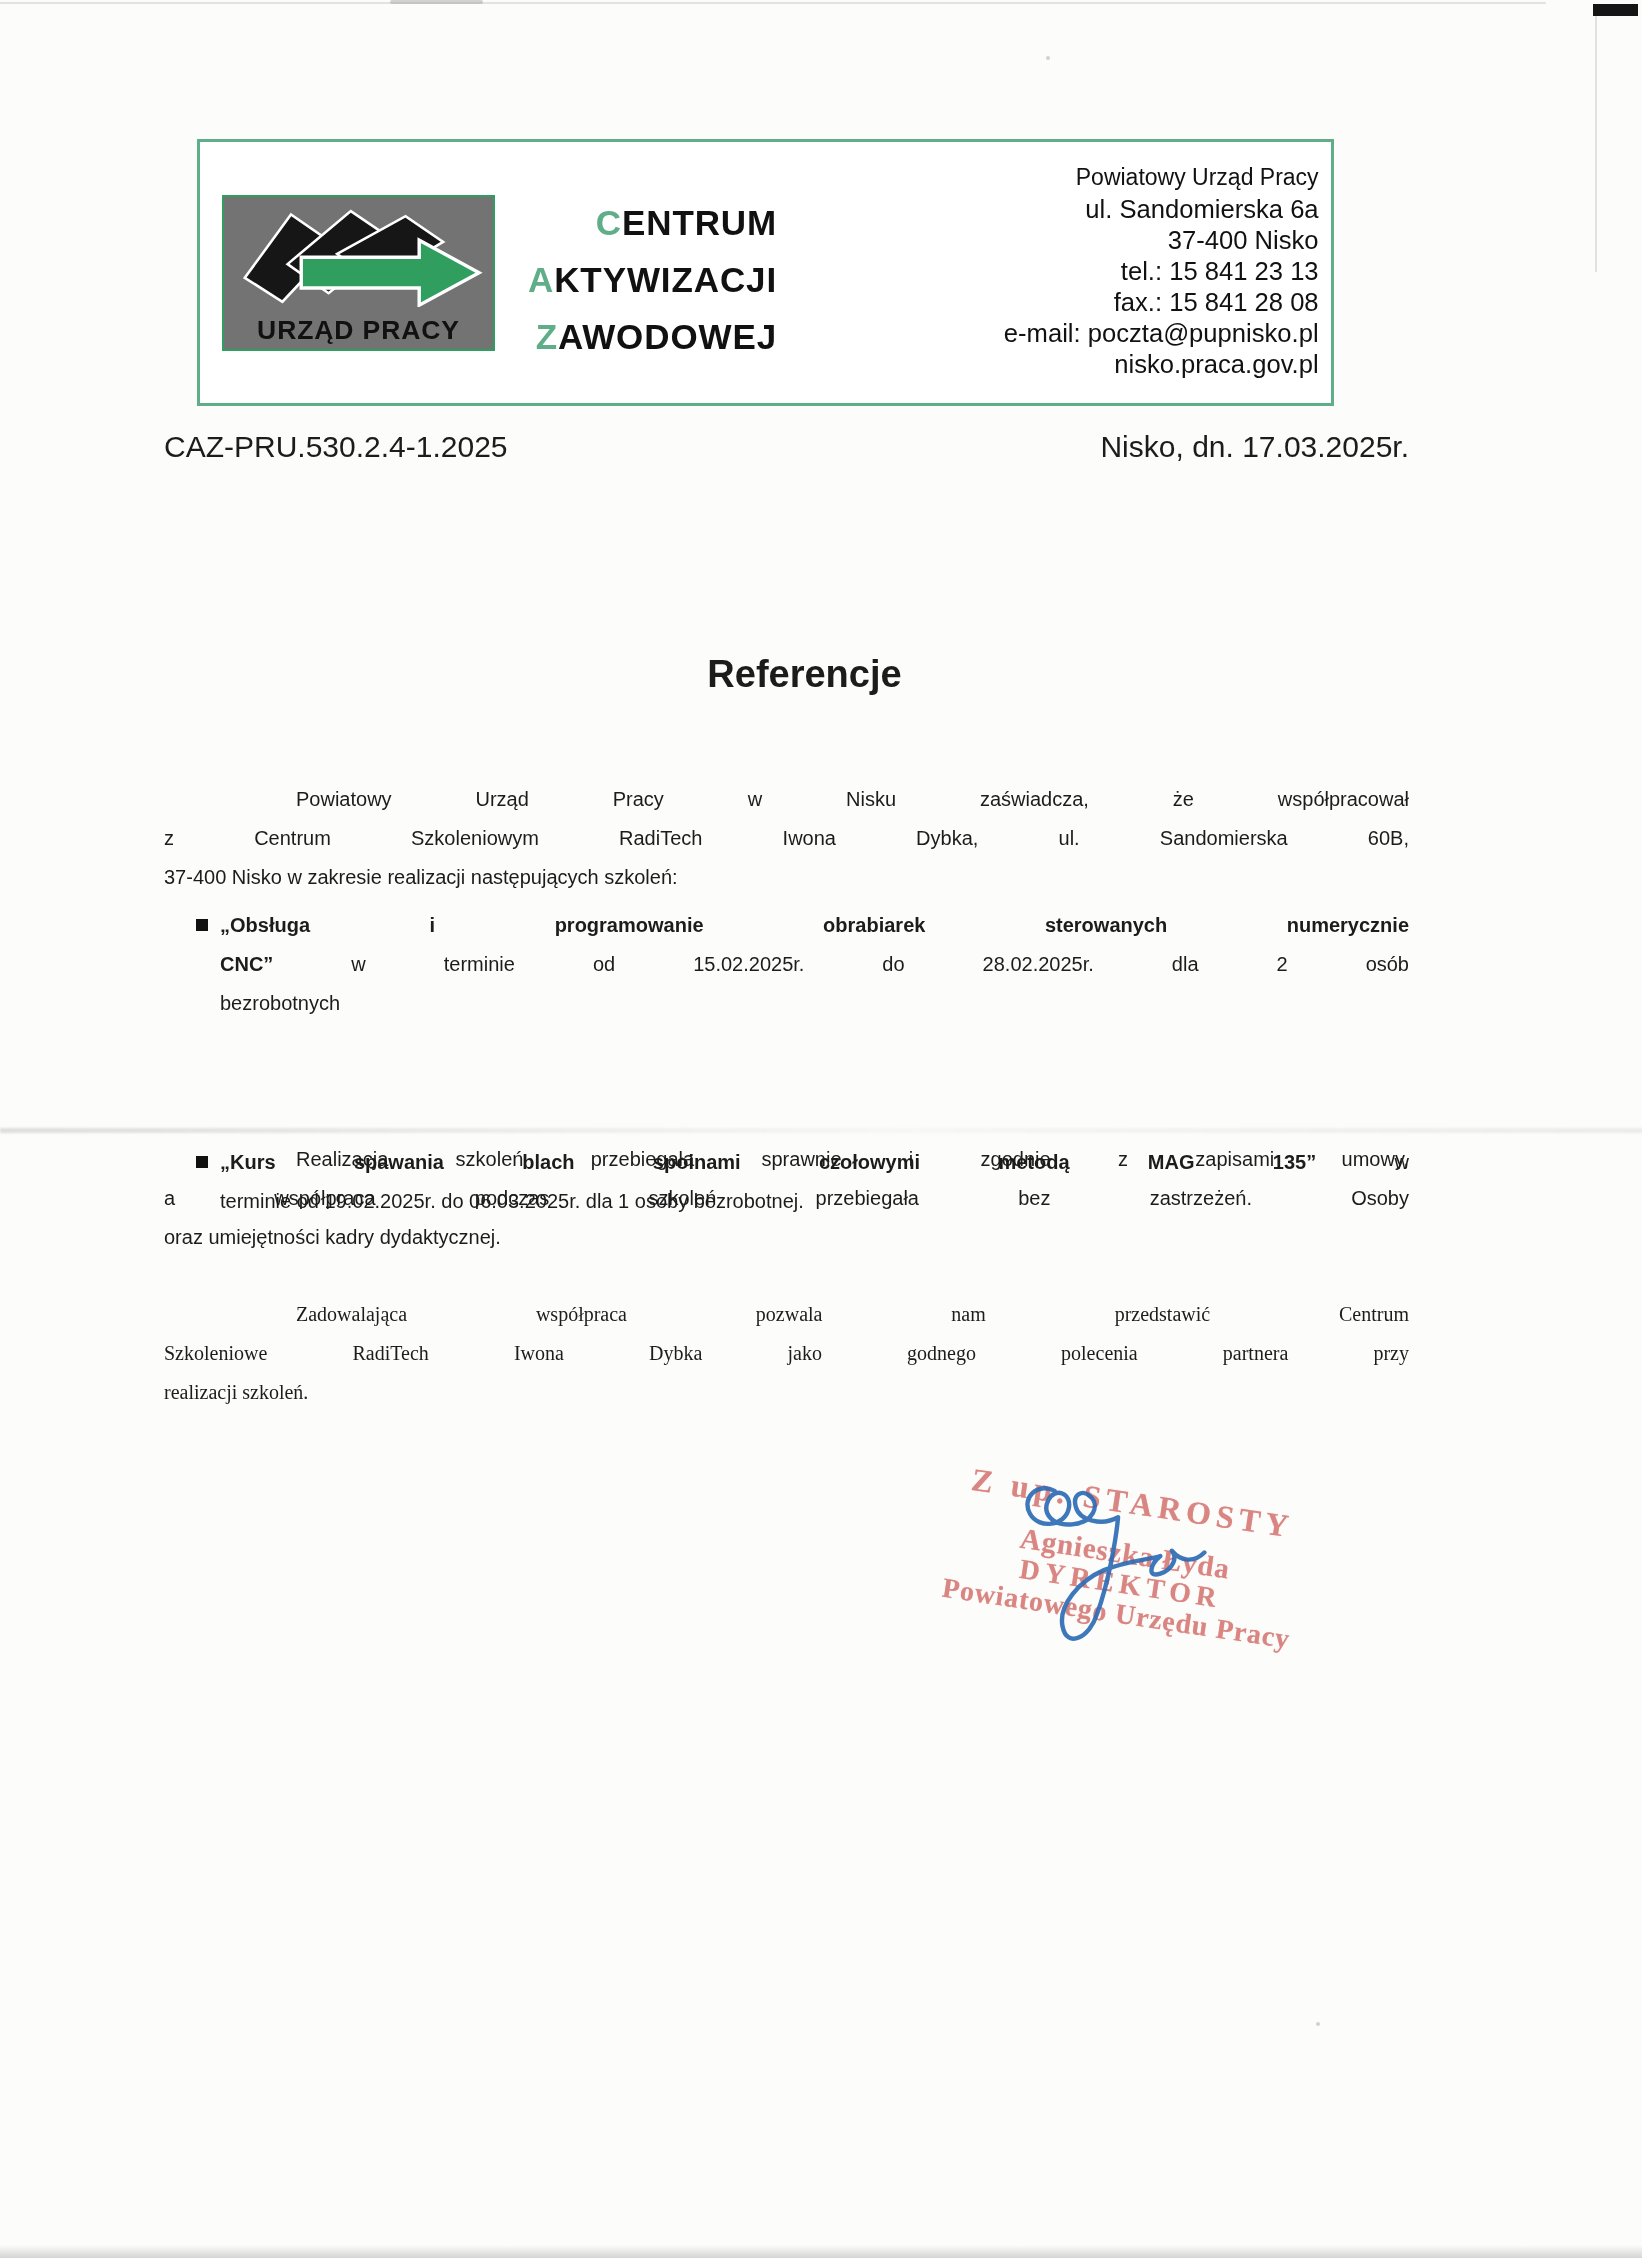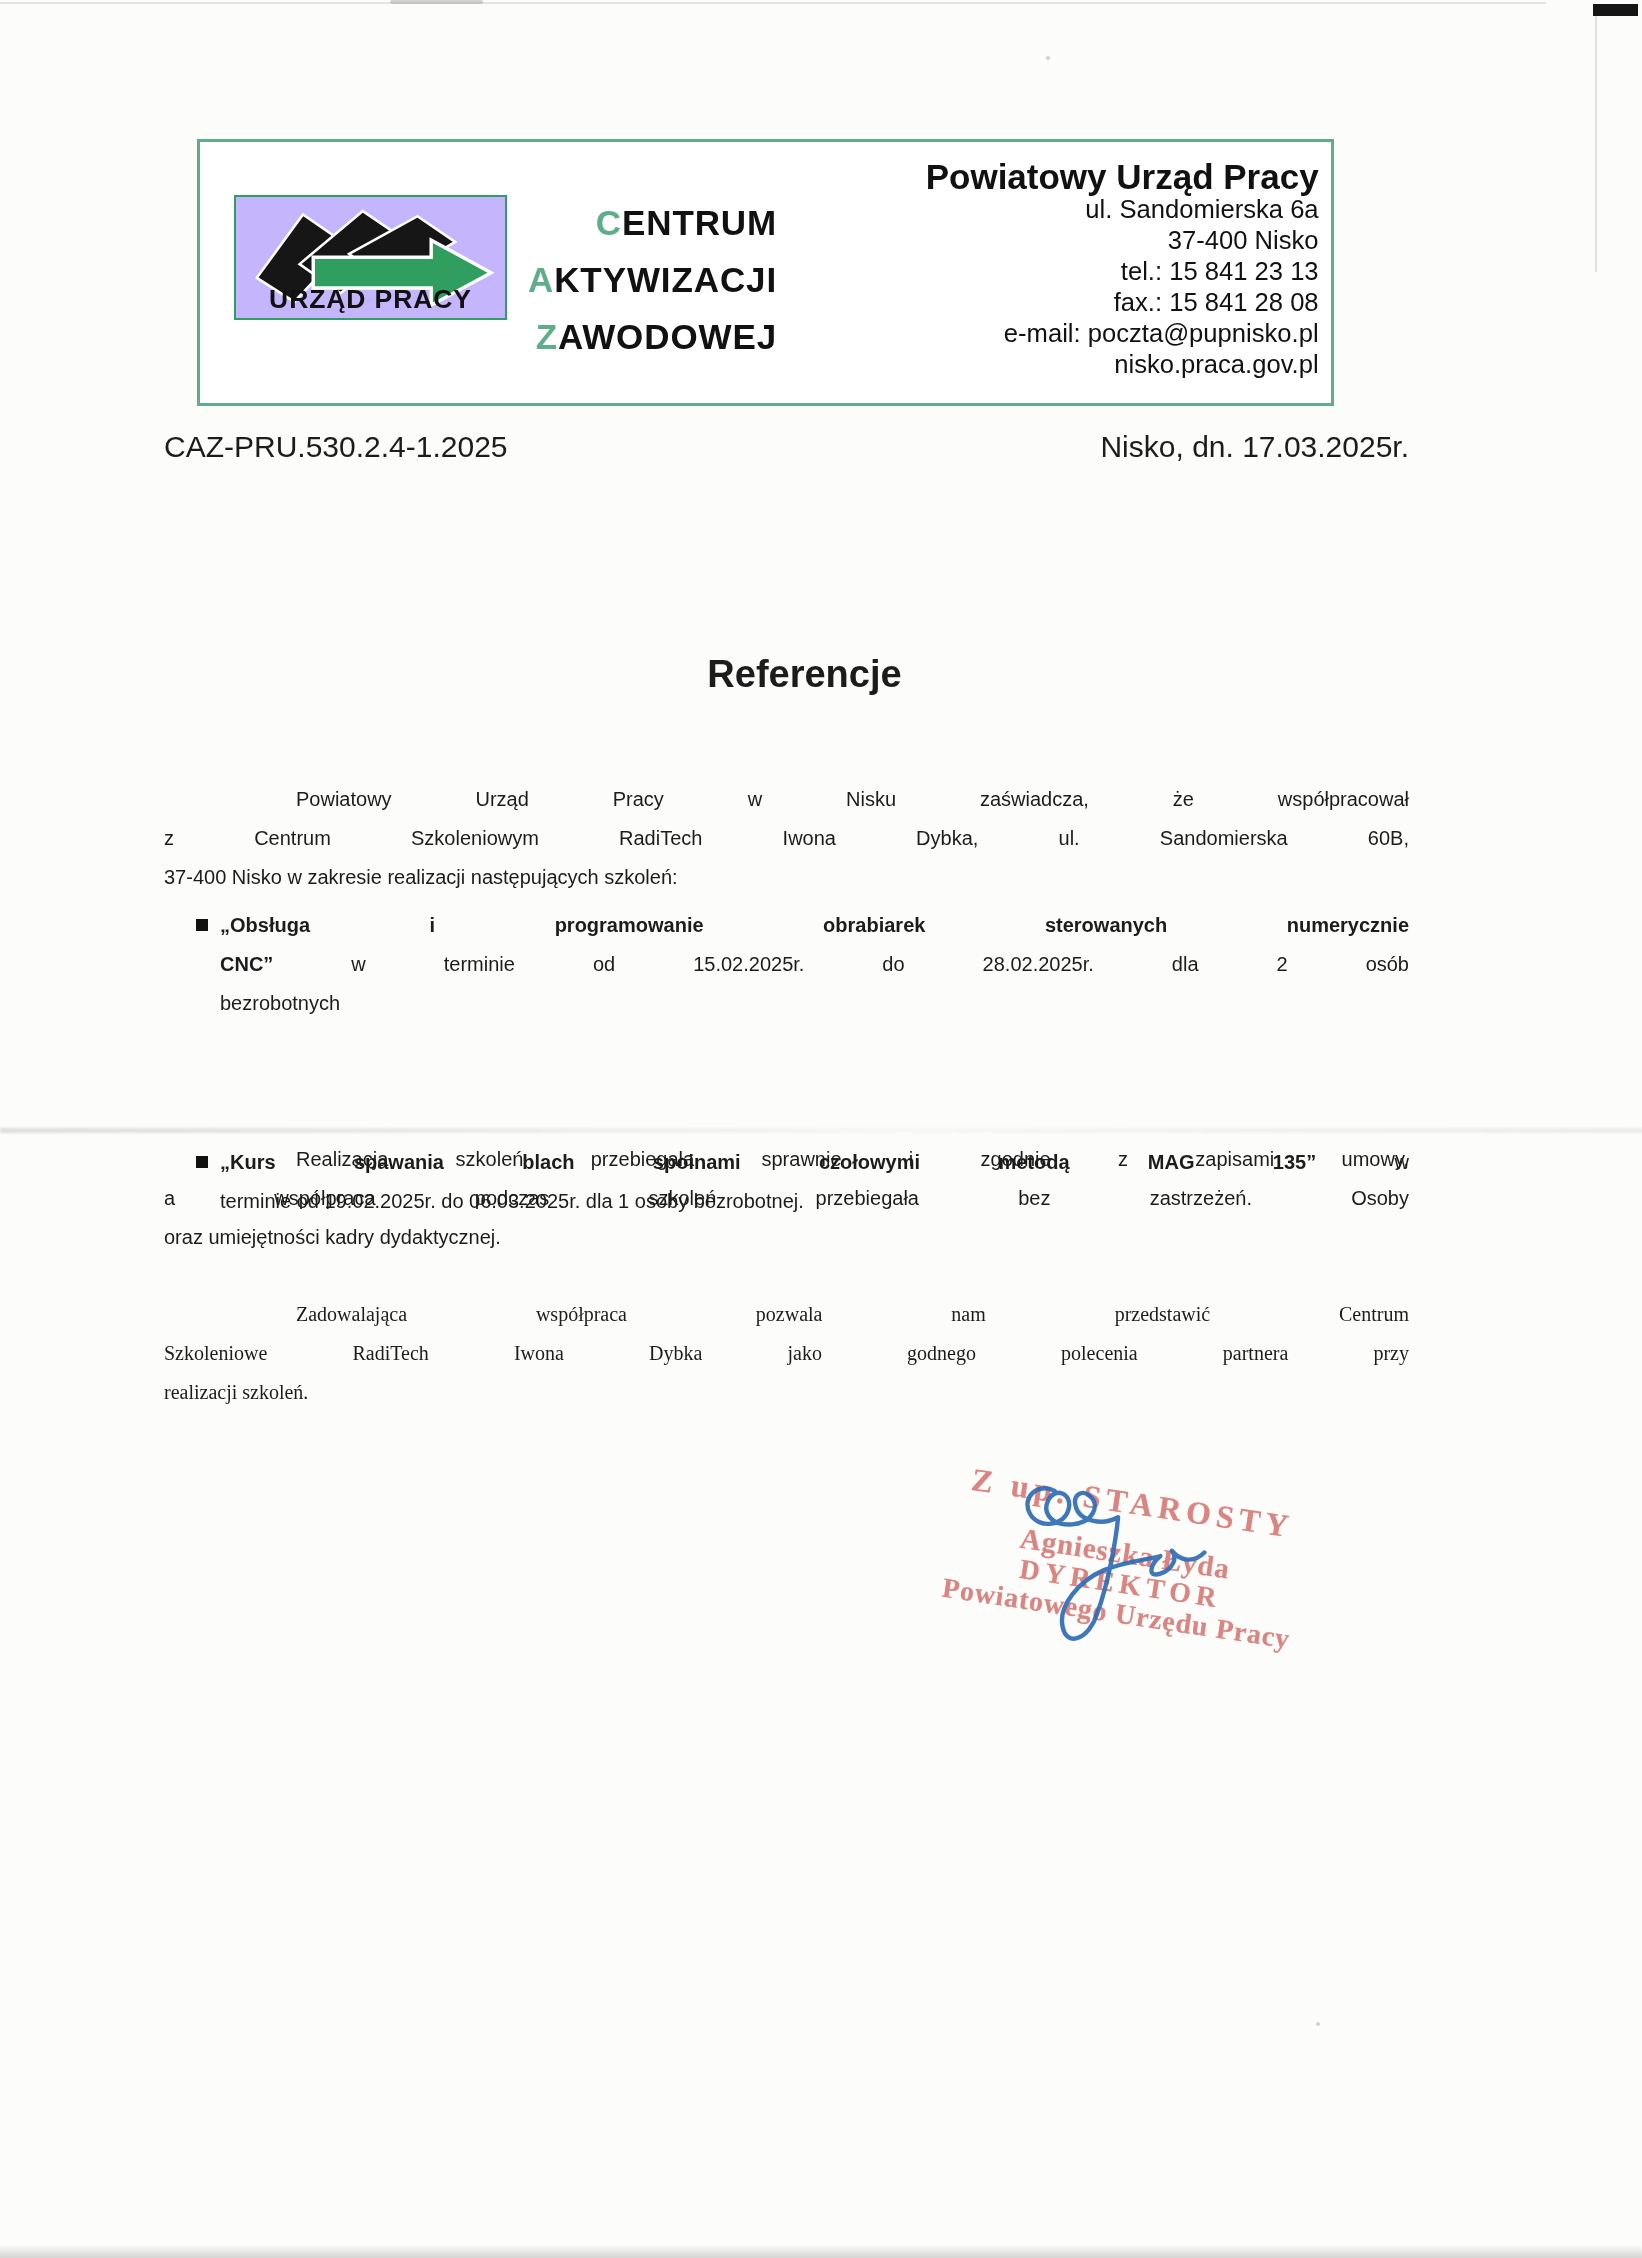--- a/index.html
+++ b/index.html
@@ -19,33 +19,33 @@
   .art-bottom{position:absolute;bottom:0;left:0;width:100%;height:13.2px;
     background:linear-gradient(to bottom, rgba(255,255,255,0), rgba(110,110,110,.28));}
   .art-speck{position:absolute;width:3.5px;height:3.5px;border-radius:50%;background:rgba(0,0,0,.16);}
 
   
   .header-box{
     position:absolute;left:197px;top:139px;width:1137px;height:267px;
     border:3.5px solid var(--green,#63b08d);box-sizing:border-box;background:#fff;
   }
   .logo-box{
-    position:absolute;left:34px;top:53px;width:273px;height:125px;
-    border:2.6px solid var(--logo-green,#2f9e5f);box-sizing:border-box;background:#c4b5fd;
+    position:absolute;left:22px;top:53px;width:273px;height:156px;
+    border:2.6px solid var(--logo-green,#2f9e5f);box-sizing:border-box;background:#737373;
   }
   .logo-box svg{display:block;margin:1.8px auto 0 auto;}
   .logo-label{
     position:absolute;left:0;bottom:3.5px;width:100%;text-align:center;
     font-size:26.5px;font-weight:700;letter-spacing:0.9px;color:#111;
   }
   .org-name{position:absolute;left:328px;top:60px;display:flex;flex-direction:column;gap:16px;align-items:flex-end;}
   .org-line{font-size:35px;font-weight:700;line-height:41px;letter-spacing:0.9px;color:#111;}
   .org-line .cap{color:var(--green,#5fae89);}
   .contact{position:absolute;top:17.6px;right:12.4px;text-align:right;font-size:25.6px;line-height:31px;color:#111;}
-  .contact .cname{font-size:35px;font-weight:700;line-height:34px;}
+  .contact .cname{font-size:23px;font-weight:400;line-height:34px;}
   .contact .ul{}
 
   
   .refno{position:absolute;left:164px;top:430px;font-size:30px;}
   .docdate{position:absolute;left:164px;top:430px;width:1245px;text-align:right;font-size:30px;}
 
   
   .title{position:absolute;left:182px;top:653px;width:1245px;margin:0;
     text-align:center;font-size:38px;font-weight:700;}
 

